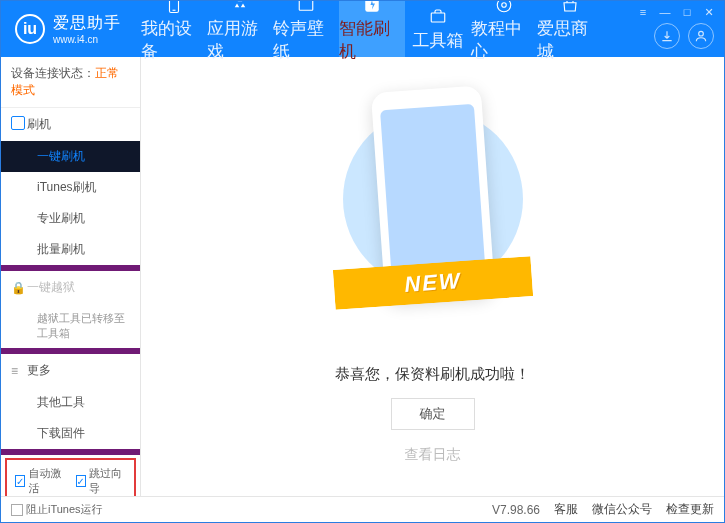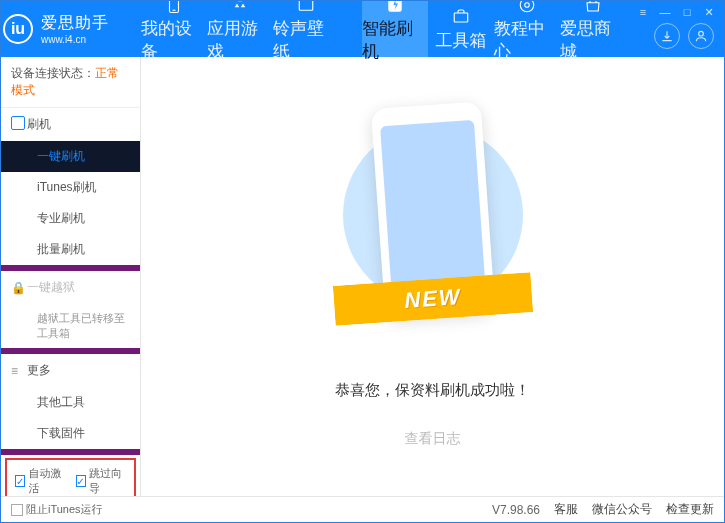--- a/index.html
+++ b/index.html
@@ -1,25 +1,25 @@
 <!DOCTYPE html>
 <html><head>
 <meta charset="utf-8">
 <style>
 * { margin: 0; padding: 0; box-sizing: border-box; }
 body { font-family: "Microsoft YaHei", sans-serif; font-size: 12px; color: #333; background: #fff; }
 .window { width: 725px; height: 523px; border: 1px solid #2a7de1; display: flex; flex-direction: column; overflow: hidden; }
 .titlebar { background: #1184ff; height: 56px; display: flex; align-items: center; color: #fff; position: relative; }
-.logo-area { display: flex; align-items: center; padding: 0 2px; width: 140px; }
+.logo-area { display: flex; align-items: center; padding: 0 14px; width: 140px; }
 .logo-circle { width: 30px; height: 30px; border: 2px solid #fff; border-radius: 50%; display: flex; align-items: center; justify-content: center; font-weight: bold; font-size: 16px; margin-right: 8px; }
 .brand-name { font-size: 16px; font-weight: 400; letter-spacing: 1px; }
 .brand-url { font-size: 10px; opacity: .9; }
 .tabs { display: flex; height: 100%; }
 .tab { width: 66px; display: flex; flex-direction: column; align-items: center; justify-content: center; cursor: pointer; font-size: 17px; color: #e6f1ff; }
-.tab.active { background: #3ea0ff; color: #0f172a; margin-left: 23px; }
+.tab.active { background: #3ea0ff; color: #7f1d1d; }
 .tab-icon { width: 20px; height: 20px; margin-bottom: 3px; display: flex; align-items: center; justify-content: center; }
 .win-controls { position: absolute; top: 4px; right: 6px; display: flex; gap: 4px; }
 .win-btn { width: 18px; height: 14px; color: #cfe6ff; font-size: 11px; display: flex; align-items: center; justify-content: center; cursor: pointer; }
 .header-actions { position: absolute; right: 10px; top: 22px; display: flex; gap: 8px; }
 .round-btn { width: 26px; height: 26px; border: 1.5px solid #8fc6ff; border-radius: 50%; display: flex; align-items: center; justify-content: center; color: #cfe6ff; cursor: pointer; }
 .body { flex: 1; display: flex; overflow: hidden; }
 .sidebar { width: 140px; border-right: 1px solid #e5e5e5; display: flex; flex-direction: column; background: #fff; }
 .conn-status { padding: 8px 10px; font-size: 12px; color: #555; border-bottom: 1px solid #eee; }
 .conn-val { color: #ff6a00; }
 .nav-group { border-bottom: 6px solid #701a75; }
@@ -206,20 +206,21 @@
         <div class="circle-bg"></div>
         <div class="phone">
             <div class="phone-screen"></div>
             <div class="phone-home"></div>
           </div>
         <div class="ribbon">
             <span>NEW</span>
           </div>
       </div>
       <div class="success-text">恭喜您，保资料刷机成功啦！</div>
+      <button class="confirm-btn">确定</button>
       <div class="log-link">查看日志</div>
     </div>
   </div>
 
   <div class="statusbar">
     <div class="sb-left">
       <label class="cb">
           <span class="sb-cb"></span>
           <span>阻止iTunes运行</span>
         </label>

